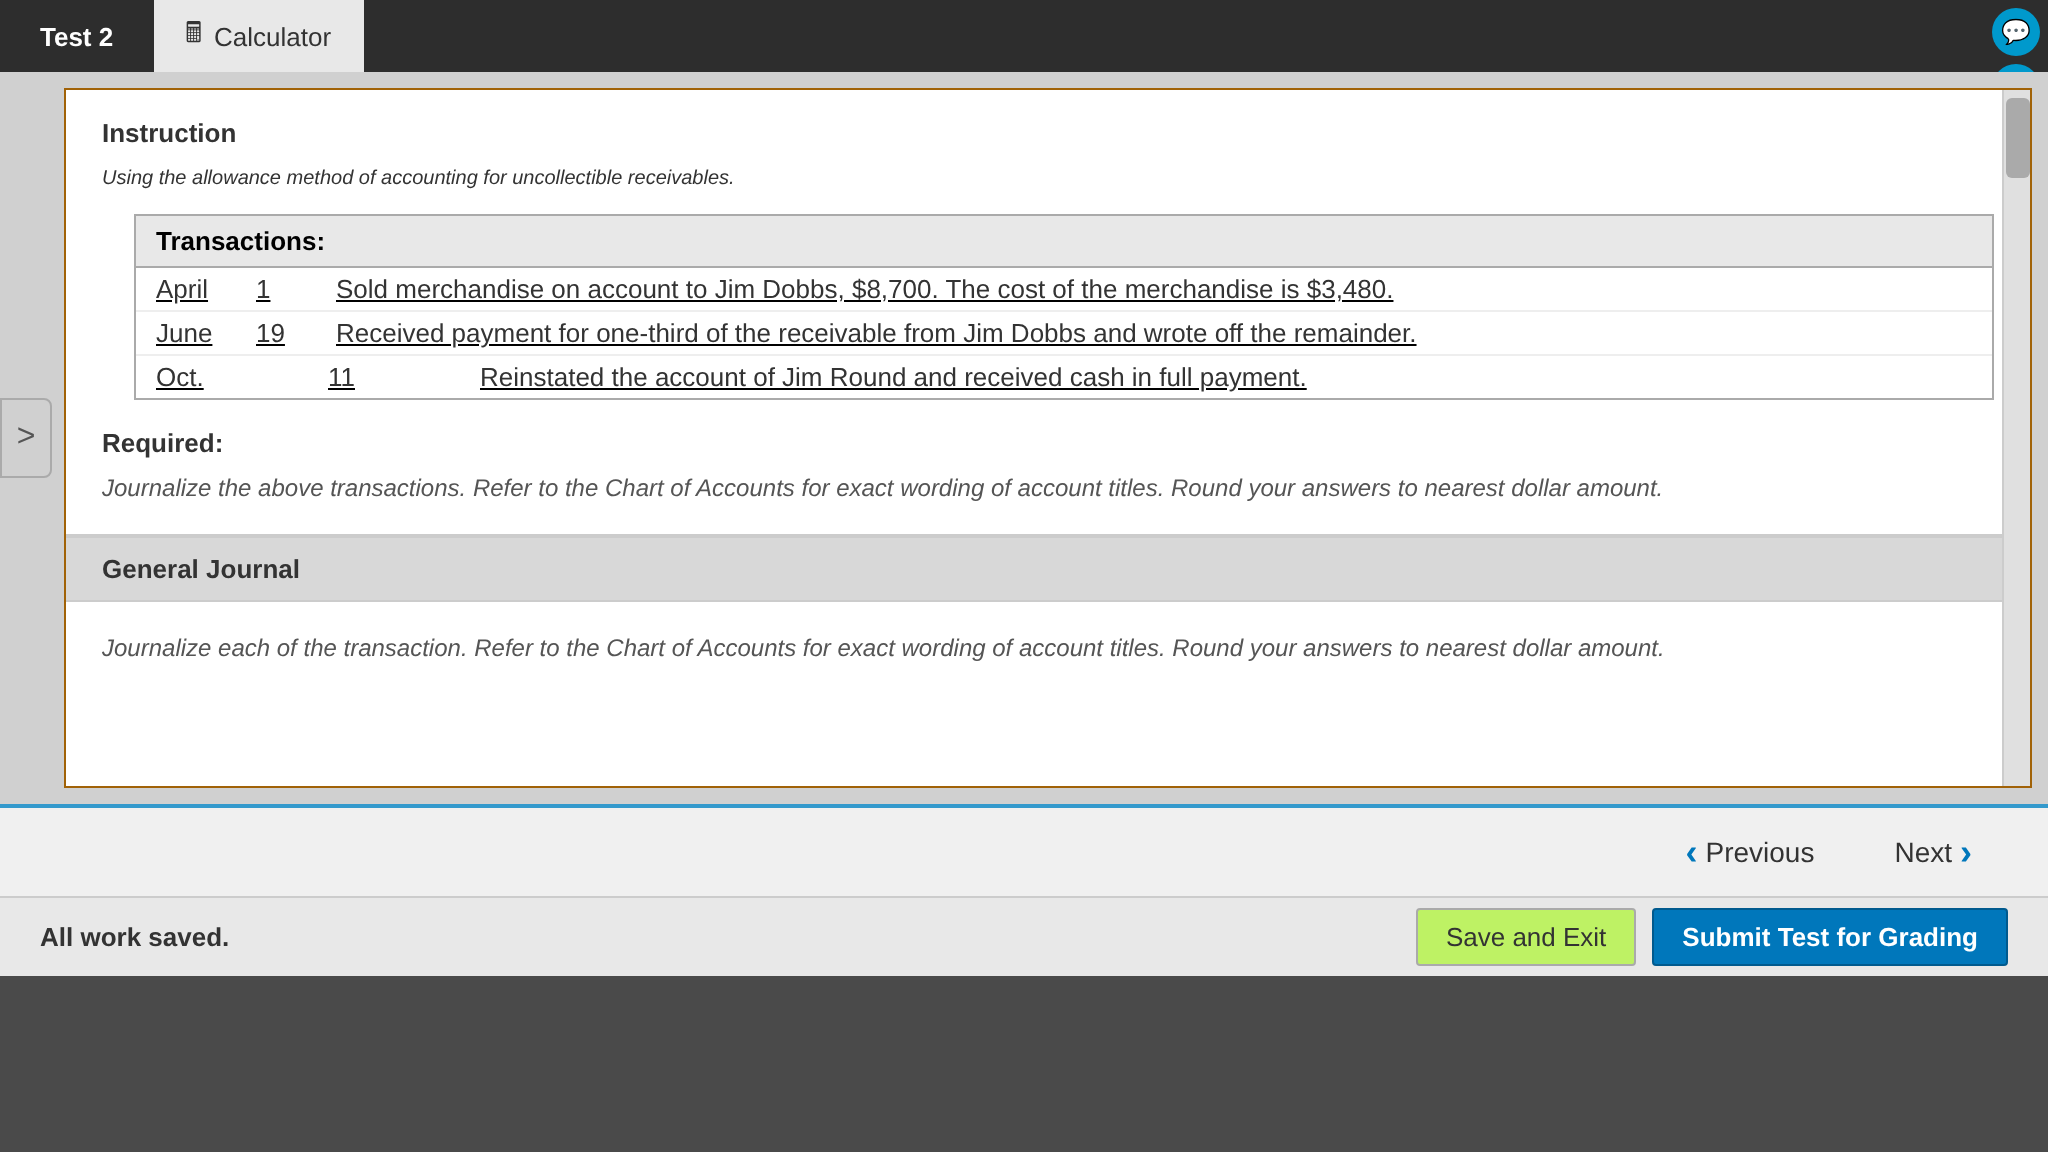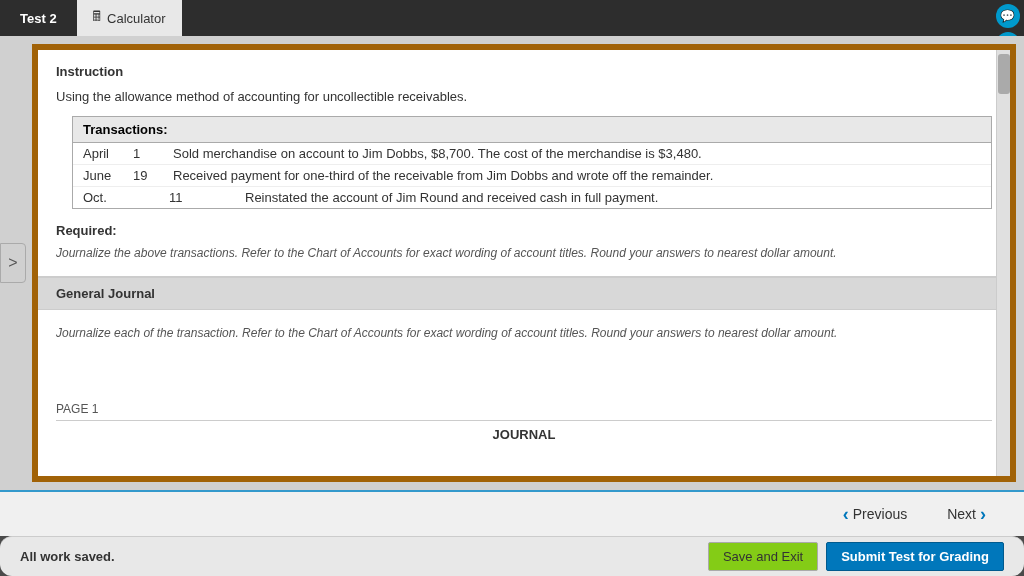--- a/index.html
+++ b/index.html
@@ -1,46 +1,46 @@
 <!DOCTYPE html>
 <html><head>
   <meta charset="utf-8">
   <style>
     * { box-sizing: border-box; margin: 0; padding: 0; }
     body { font-family: Arial, sans-serif; font-size: 13px; background: #4a4a4a; width: 1024px; height: 576px; overflow: hidden; }
 
-    .app-container { width: 1024px; height: 576px; display: flex; flex-direction: column; }
+    .app-container { width: 1024px; height: 488px; display: flex; flex-direction: column; }
 
     
     .top-bar { background: #2d2d2d; height: 36px; display: flex; align-items: center; flex-shrink: 0; }
     .top-bar-title { color: #fff; font-size: 13px; padding: 0 20px; font-weight: bold; }
     .top-bar-tab { background: #e8e8e8; color: #333; padding: 0 16px; height: 36px; display: flex; align-items: center; gap: 6px; font-size: 13px; }
     .top-bar-tab .calc-icon { font-size: 14px; }
 
     
     .main-content { flex: 1; display: flex; overflow: hidden; background: #d0d0d0; position: relative; }
 
     
     .side-toggle { position: absolute; left: 0; top: 50%; transform: translateY(-50%); width: 26px; height: 40px; background: #d0d0d0; border: 1px solid #aaa; border-radius: 0 4px 4px 0; display: flex; align-items: center; justify-content: center; cursor: pointer; z-index: 10; font-size: 16px; color: #555; }
 
     
-    .content-panel { flex: 1; display: flex; flex-direction: column; overflow: hidden; margin: 8px 8px 8px 32px; background: #ffffff; border: 6px solid #a16207; position: relative; }
+    .content-panel { flex: 1; display: flex; flex-direction: column; overflow: hidden; margin: 8px 8px 8px 32px; background: #ffffff; border: 1px solid #a16207; position: relative; }
 
     
     .scrollable-area { flex: 1; overflow-y: auto; overflow-x: hidden; }
 
     
     .instruction-section { padding: 14px 18px 14px 18px; border-bottom: 1px solid #ccc; background: #fff; }
     .instruction-header { font-size: 13px; font-weight: bold; color: #333; margin-bottom: 10px; }
-    .instruction-text { font-size: 13px; color: #333; margin-bottom: 12px; }
+    .instruction-text { font-size: 10px; color: #333; margin-bottom: 12px; font-style: italic; }
 
     
     .transactions-table-wrapper { border: 1px solid #aaa; margin: 0 0 14px 16px; }
     .transactions-header { background: #e8e8e8; padding: 5px 10px; font-size: 13px; font-weight: bold; border-bottom: 1px solid #aaa; }
-    .transaction-row { display: flex; align-items: flex-start; padding: 3px 10px; font-size: 13px; border-bottom: 1px solid #eee; }
+    .transaction-row { display: flex; align-items: flex-start; padding: 3px 10px; font-size: 13px; border-bottom: 1px solid #eee; text-decoration: underline; }
     .transaction-row:last-child { border-bottom: none; gap: 36px; }
     .t-month { width: 50px; color: #333; }
     .t-day { width: 40px; color: #333; }
     .t-desc { flex: 1; color: #333; }
 
     
     .required-section { margin-top: 4px; }
     .required-header { font-size: 13px; font-weight: bold; color: #333; margin-bottom: 6px; }
     .required-text { font-size: 12px; color: #555; font-style: italic; line-height: 1.5; }
 
@@ -56,24 +56,24 @@
     .scroll-track { width: 14px; background: #e0e0e0; border-left: 1px solid #ccc; flex-shrink: 0; position: relative; }
     .scroll-thumb { width: 12px; height: 40px; background: #aaa; border-radius: 3px; position: absolute; top: 4px; left: 1px; }
 
     
     .nav-bar { height: 46px; background: #f0f0f0; border-top: 2px solid #3399cc; display: flex; align-items: center; justify-content: flex-end; padding: 0 20px; gap: 4px; flex-shrink: 0; }
 
     .nav-btn { display: flex; align-items: center; gap: 4px; padding: 7px 18px; background: transparent; border: none; cursor: pointer; font-size: 14px; color: #333; font-weight: normal; }
     .nav-chevron { color: #0077bb; font-size: 18px; font-weight: bold; }
 
     
-    .bottom-bar { height: 40px; background: #e8e8e8; border-top: 1px solid #ccc; display: flex; align-items: center; justify-content: space-between; padding: 0 20px; flex-shrink: 0; border-radius: 12px; }
+    .bottom-bar { height: 40px; background: #e8e8e8; border-top: 1px solid #ccc; display: flex; align-items: center; justify-content: space-between; padding: 0 20px; flex-shrink: 0; }
     .work-saved { font-size: 13px; color: #333; font-weight: bold; }
     .bottom-buttons { display: flex; gap: 8px; }
-    .btn-save { background: #84cc16; border: 1px solid #aaa; color: #333; padding: 6px 14px; font-size: 13px; cursor: pointer; border-radius: 2px; }
+    .btn-save { background: #bef264; border: 1px solid #aaa; color: #333; padding: 6px 14px; font-size: 13px; cursor: pointer; border-radius: 2px; }
     .btn-submit { background: #0077bb; border: 1px solid #005a8e; color: #fff; padding: 6px 14px; font-size: 13px; cursor: pointer; border-radius: 2px; font-weight: bold; }
     .float-icon { width: 26px; height: 26px; border-radius: 50%; display: flex; align-items: center; justify-content: center; color: #fff; font-size: 14px; font-weight: bold; cursor: pointer; }
     .float-icon-blue { background: #0099cc; }
     .float-icon-gray { background: #888; }
   </style>
 </head>
 <body>
 
 <div class="app-container">
 

